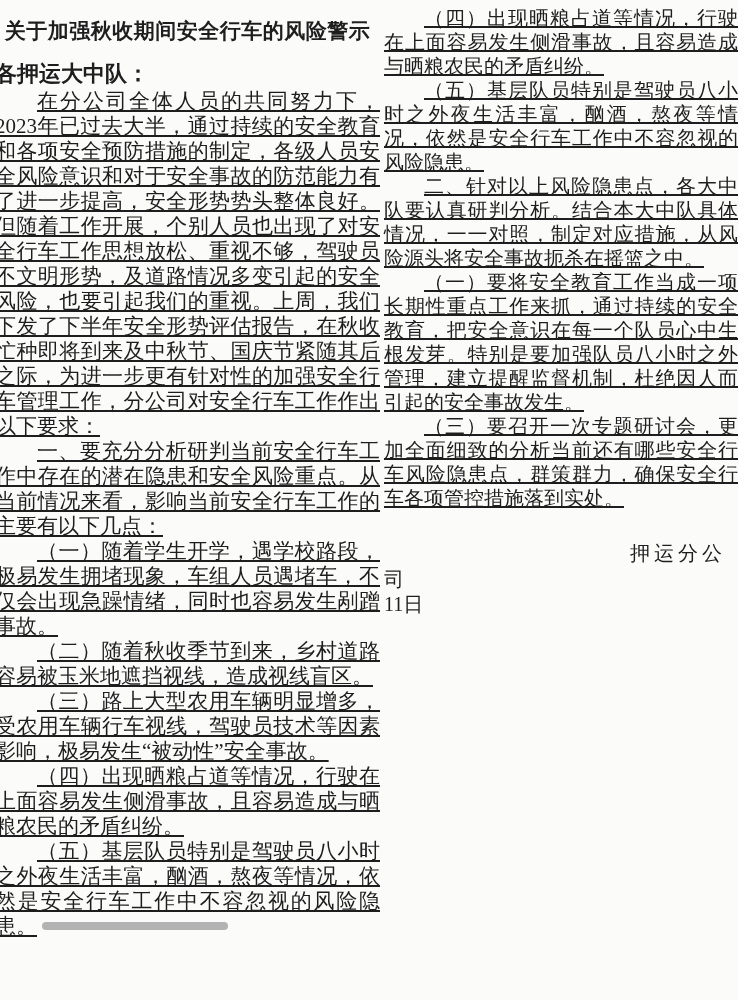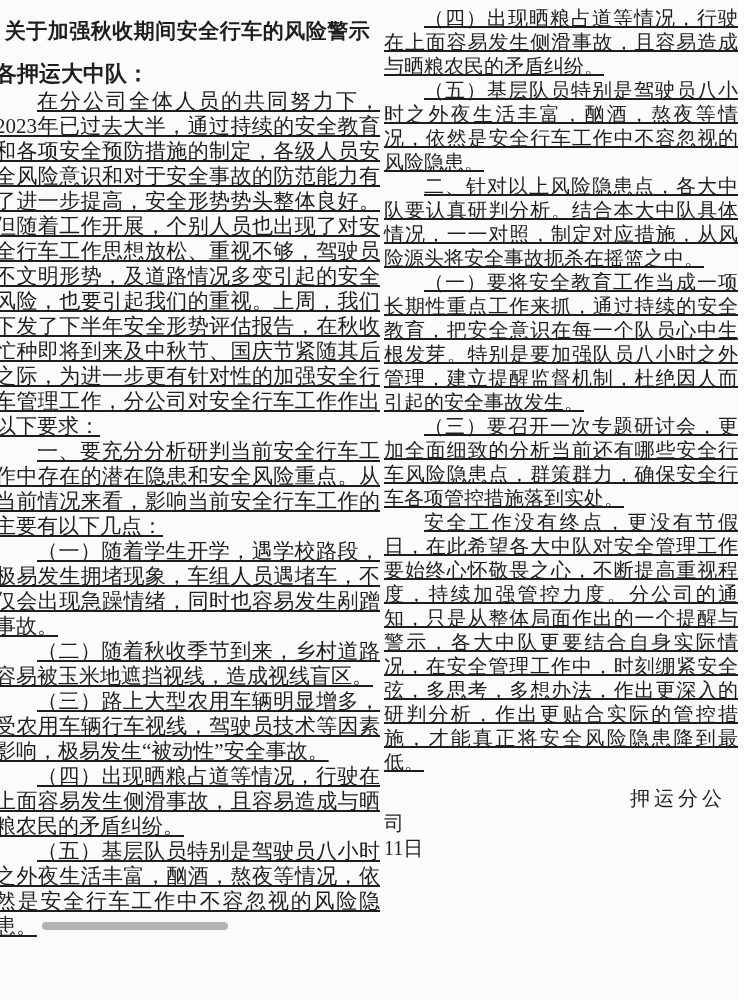--- a/index.html
+++ b/index.html
@@ -68,22 +68,23 @@
   .sig-line {
     margin: 0;
     text-align: left;
     line-height: 25px;
   }
   .sig-right {
     text-align: right;
     padding-right: 12px;
   }
   .sig-name {
-    margin-top: 12px;
+    margin-top: 32px;
     letter-spacing: 4px;
+    font-family: Liberation Mono, monospace;
   }
 </style>
 </head>
 <body>
 
 <div class="page">
 
   <div class="col col-left">
     <h1 class="doc-title">关于加强秋收期间安全行车的风险警示</h1>
     <div class="salutation">各押运大中队：</div>
@@ -95,19 +96,18 @@
     <p class="para">（四）出现晒粮占道等情况，行驶在上面容易发生侧滑事故，且容易造成与晒粮农民的矛盾纠纷。</p>
     <p class="para"><span>（五）基层队员特别是驾驶员八小时之外夜生活丰富，酗酒，熬夜等情况，依然是安全行车工作中不容忽视的风险隐患。</span><span class="redaction-bar"></span></p>
   </div>
 
   <div class="col col-right">
     <p class="para">（四）出现晒粮占道等情况，行驶在上面容易发生侧滑事故，且容易造成与晒粮农民的矛盾纠纷。</p>
     <p class="para">（五）基层队员特别是驾驶员八小时之外夜生活丰富，酗酒，熬夜等情况，依然是安全行车工作中不容忽视的风险隐患。</p>
     <p class="para">二、针对以上风险隐患点，各大中队要认真研判分析。结合本大中队具体情况，一一对照，制定对应措施，从风险源头将安全事故扼杀在摇篮之中。</p>
     <p class="para">（一）要将安全教育工作当成一项长期性重点工作来抓，通过持续的安全教育，把安全意识在每一个队员心中生根发芽。特别是要加强队员八小时之外管理，建立提醒监督机制，杜绝因人而引起的安全事故发生。</p>
     <p class="para">（三）要召开一次专题研讨会，更加全面细致的分析当前还有哪些安全行车风险隐患点，群策群力，确保安全行车各项管控措施落到实处。</p>
-    <p class="para">安全工作没有终点，更没有节假日，在此希望各大中队对安全管理工作要始终心怀敬畏之心，不断提高重视程度，持续加强管控力度。分公司的通知，只是从整体局面作出的一个提醒与警示，各大中队更要结合自身实际情况，在安全管理工作中，时刻绷紧安全弦，多思考，多想办法，作出更深入的研判分析，作出更贴合实际的管控措施，才能真正将安全风险隐患降到最低。</p>
     <div class="sig-line sig-right sig-name">押运分公</div>
     <div class="sig-line">司</div>
     <div class="sig-line">11日</div>
   </div>
 
 </div>
 
 </body></html>

